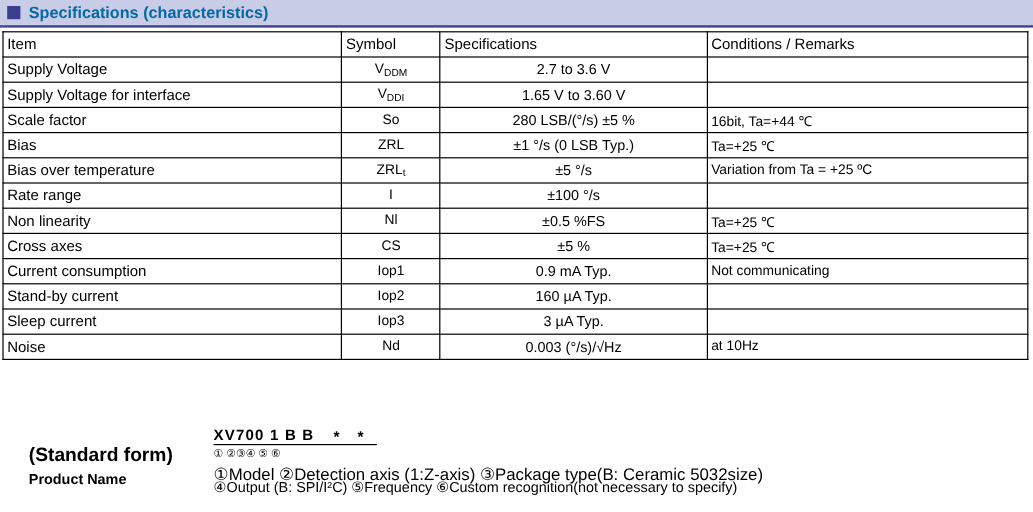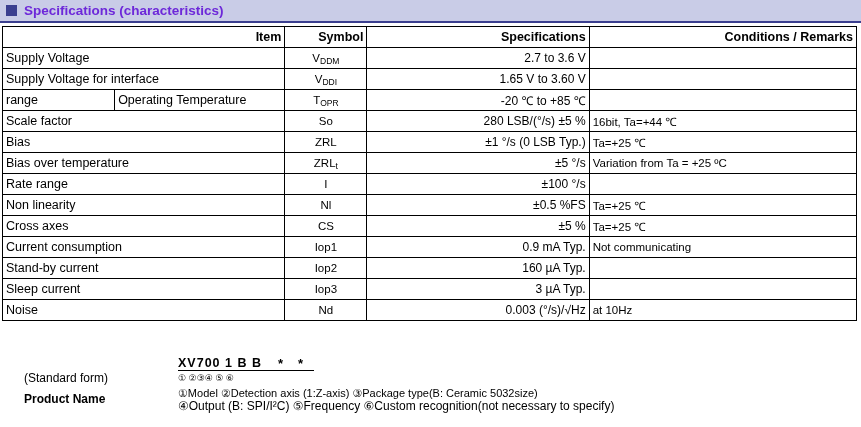--- a/index.html
+++ b/index.html
@@ -37,21 +37,21 @@
     width: 11px;
     height: 11px;
     background: #3b3f8f;
   }
   .section-head .title {
     position: absolute;
     left: 24px;
     top: 3px;
     font-size: 13.5px;
     font-weight: bold;
-    color: #6d28d9;
+    color: #0369a1;
     letter-spacing: 0px;
   }
   .head-underline {
     position: absolute;
     left: 0px;
     top: 21px;
     width: 861px;
     height: 2px;
     background: #3b3f8f;
   }
@@ -66,36 +66,36 @@
     table-layout: fixed;
     font-size: 12px;
   }
   table.spec th, table.spec td {
     border: 1px solid #000000;
     padding: 0 3px;
     height: 20px;
     vertical-align: middle;
   }
   table.spec th {
-    font-weight: bold;
-    text-align: right;
+    font-weight: normal;
+    text-align: left;
     font-size: 12.5px;
   }
   .c-item1 { width: 112px; }
   .c-item2 { width: 170px; }
   .c-sym   { width: 82px;  }
   .c-spec  { width: 222px; }
   .c-cond  { width: 267px; }
 
   td.item-l, td.item-sub {
     text-align: left;
     font-size: 12.5px;
   }
   td.ctr {
-    text-align: right;
+    text-align: center;
   }
   td.lft {
     text-align: left;
     font-size: 11.5px;
   }
   td.sym {
     text-align: center;
     font-size: 11.5px;
   }
   sub {
@@ -118,22 +118,22 @@
     left: 24px;
     top: 0px;
     font-weight: bold;
     font-size: 12px;
     margin-top: 36px;
   }
   .prod .lab2 {
     position: absolute;
     left: 24px;
     top: 15px;
-    font-weight: normal;
-    font-size: 12px;
+    font-weight: bold;
+    font-size: 16px;
   }
   .prod .code {
     position: absolute;
     left: 178px;
     top: 0px;
     font-weight: bold;
     font-size: 12.5px;
     letter-spacing: 1px;
   }
   .prod .codeline {
@@ -162,21 +162,21 @@
     position: absolute;
     left: 178px;
     top: 17px;
     font-size: 9px;
     letter-spacing: 0px;
   }
   .prod .leg1 {
     position: absolute;
     left: 178px;
     top: 31px;
-    font-size: 11px;
+    font-size: 14px;
   }
   .prod .leg2 {
     position: absolute;
     left: 178px;
     top: 43px;
     font-size: 12px;
   }
 </style>
 </head>
 <body>
@@ -215,27 +215,20 @@
       </tr>
 
       <tr>
         <td class="item-l" colspan="2">Supply Voltage for interface</td>
         <td class="sym"><span>V</span><sub>DDI</sub></td>
         <td class="ctr">1.65 V to 3.60 V</td>
         <td class="lft"></td>
       </tr>
 
 
-      <tr>
-        <td class="item-l">range</td>
-        <td class="item-sub">Operating Temperature</td>
-        <td class="sym"><span>T</span><sub>OPR</sub></td>
-        <td class="ctr">-20 ℃ to +85 ℃</td>
-        <td class="lft"></td>
-      </tr>
 
       <tr>
         <td class="item-l" colspan="2">Scale factor</td>
         <td class="sym"><span>So</span><sub></sub></td>
         <td class="ctr">280 LSB/(°/s) ±5 %</td>
         <td class="lft">16bit, Ta=+44 ℃</td>
       </tr>
 
       <tr>
         <td class="item-l" colspan="2">Bias</td>

